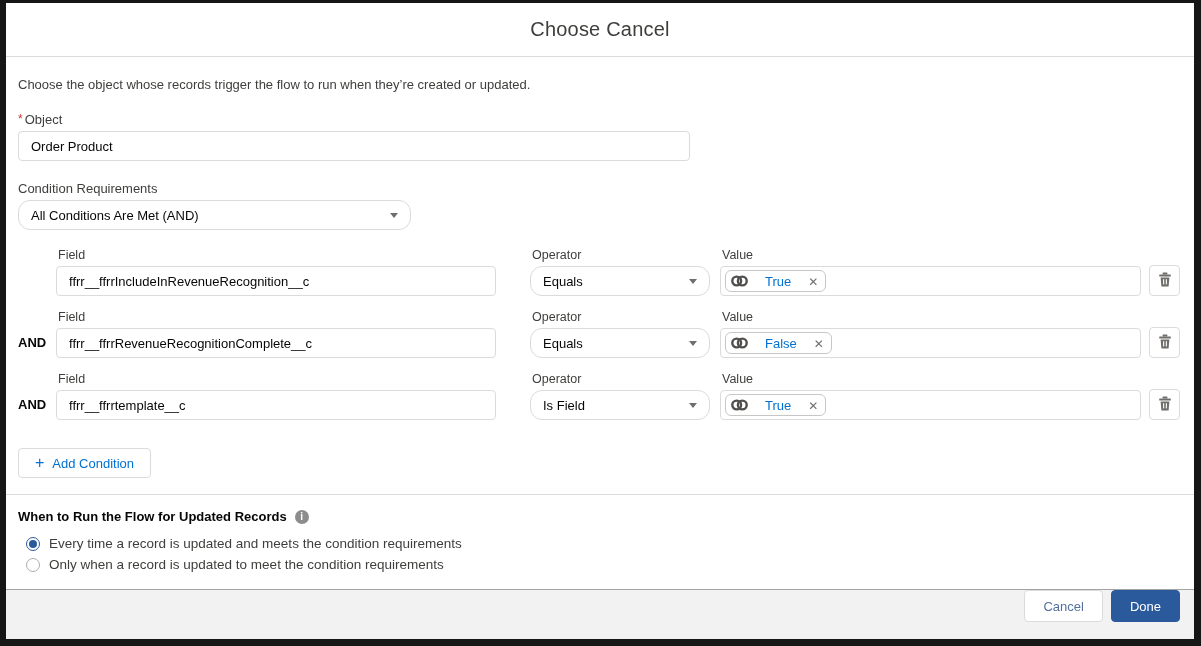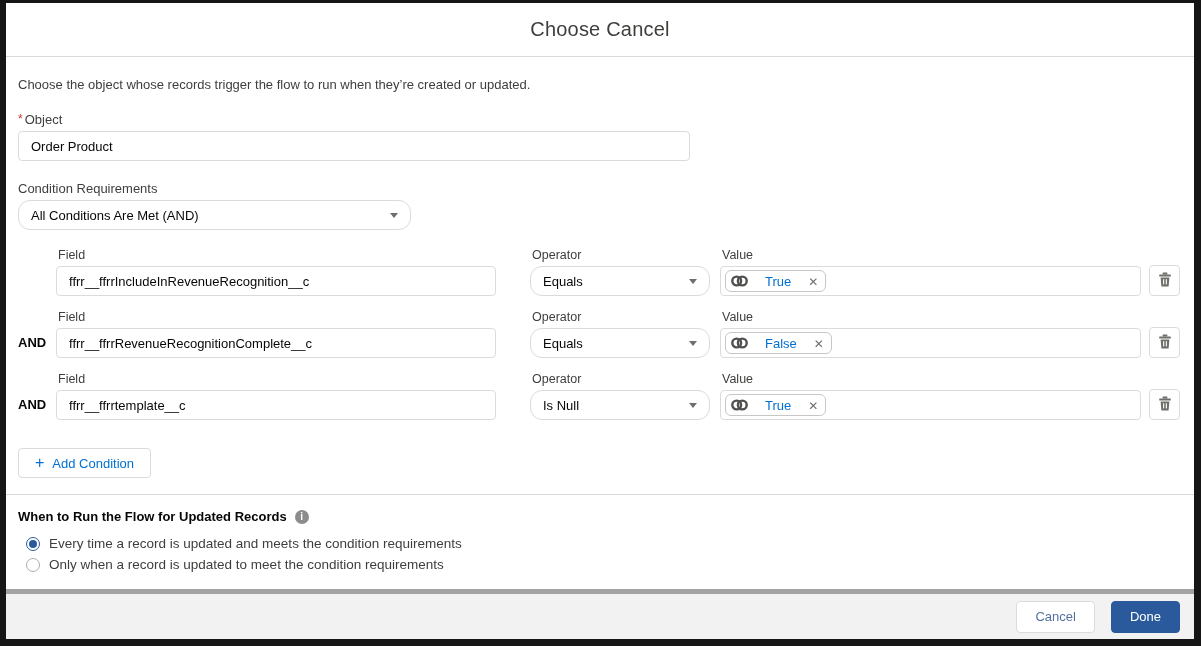--- a/index.html
+++ b/index.html
@@ -110,22 +110,22 @@
   .radio.selected { border-color: #2a5a9c; }
   .radio.selected::after {
     content: ""; display: block; width: 8px; height: 8px; margin: 2px;
     border-radius: 50%; background: #2a5a9c;
   }
   .radio-label { font-size: 13.5px; color: #3e3e3c; }
 
   
   .modal-footer {
     flex: 0 0 50px;
-    background: #f3f2f2; border-top: 5px solid #a3a3a3;
-    display: flex; align-items: center; justify-content: flex-end; gap: 16px;
+    background: #f3f2f2; border-top: 1px solid #a3a3a3;
+    display: flex; align-items: flex-start; justify-content: flex-end; gap: 8px;
     padding-right: 14px;
   }
   .btn { height: 32px; border-radius: 4px; font-size: 13px; font-family: "Liberation Sans", sans-serif; cursor: pointer; }
   .btn-cancel { background: #fff; border: 1px solid #dddbda; color: #54709e; padding: 0 18px; }
   .btn-done { background: #2a5a9c; border: 1px solid #2a5a9c; color: #fff; padding: 0 18px; font-weight: 400; }
 </style>
 </head>
 <body>
 
 <div class="frame">
@@ -232,21 +232,21 @@
 
   <div class="cond-row">
     <div class="and-cell">AND</div>
     <div class="col field-col">
       <div class="col-label">Field</div>
       <input class="text-input" value="ffrr__ffrrtemplate__c" style="">
     </div>
     <div class="col op-col">
       <div class="col-label">Operator</div>
       <div class="select">
-        <span>Is Null</span>
+        <span>Is Field</span>
         <span class="caret"></span>
       </div>
     </div>
     <div class="col value-col">
       <div class="col-label">Value</div>
       <div class="value-box">
         <span class="pill">
           <span class="rings-icon">
             <svg width="17" height="14" viewBox="0 0 17 14">
               <circle cx="5.7" cy="7" r="4.4" fill="none" stroke="#514f4d" stroke-width="2.4"></circle>

